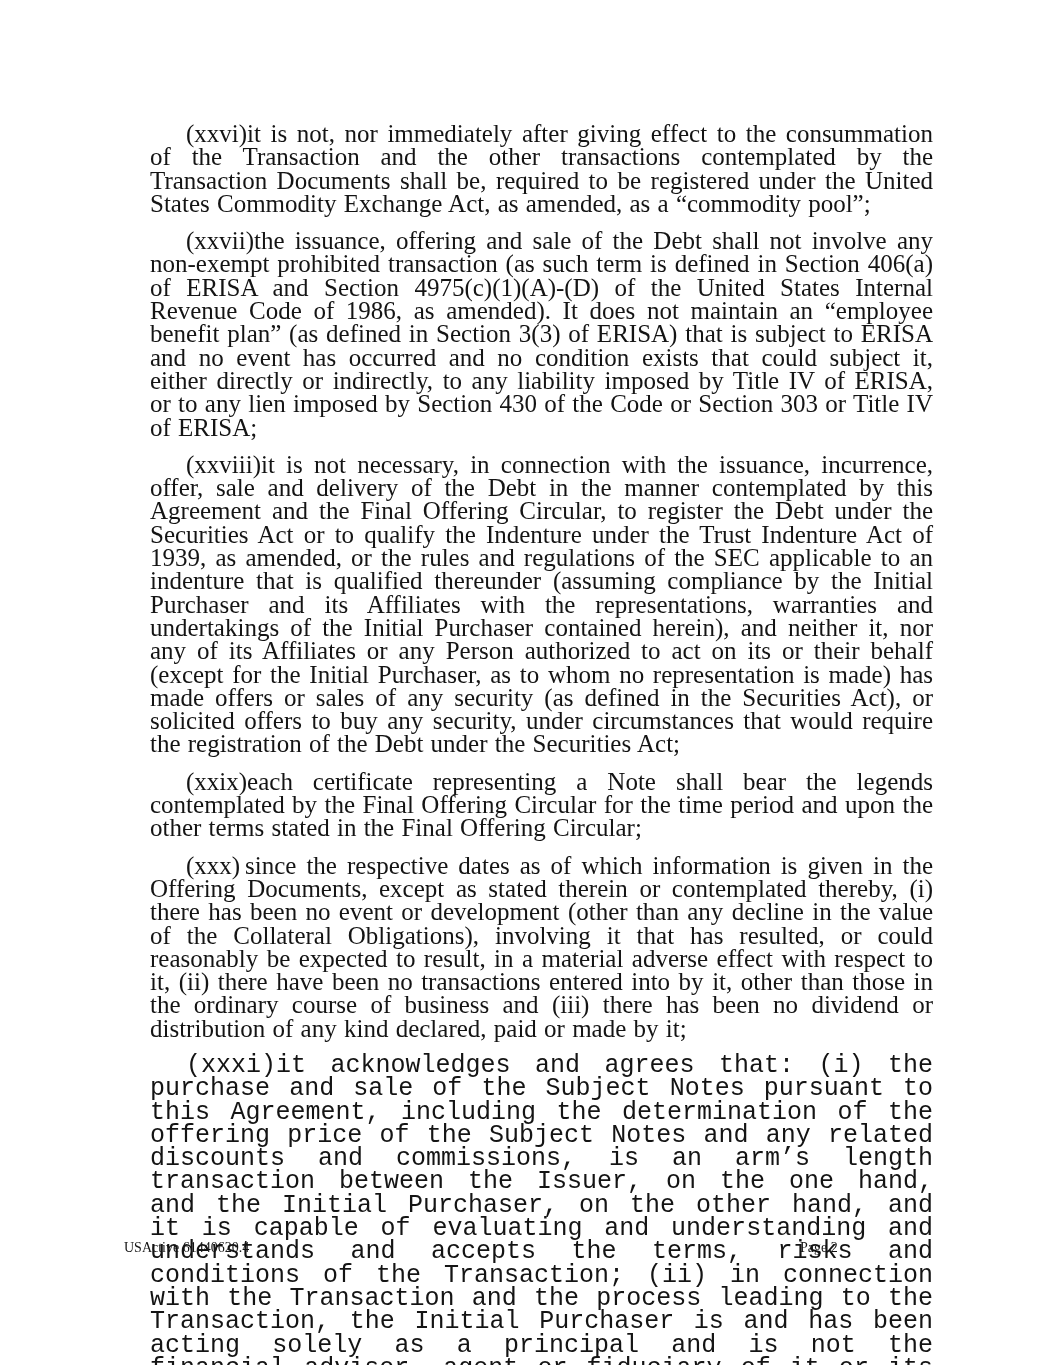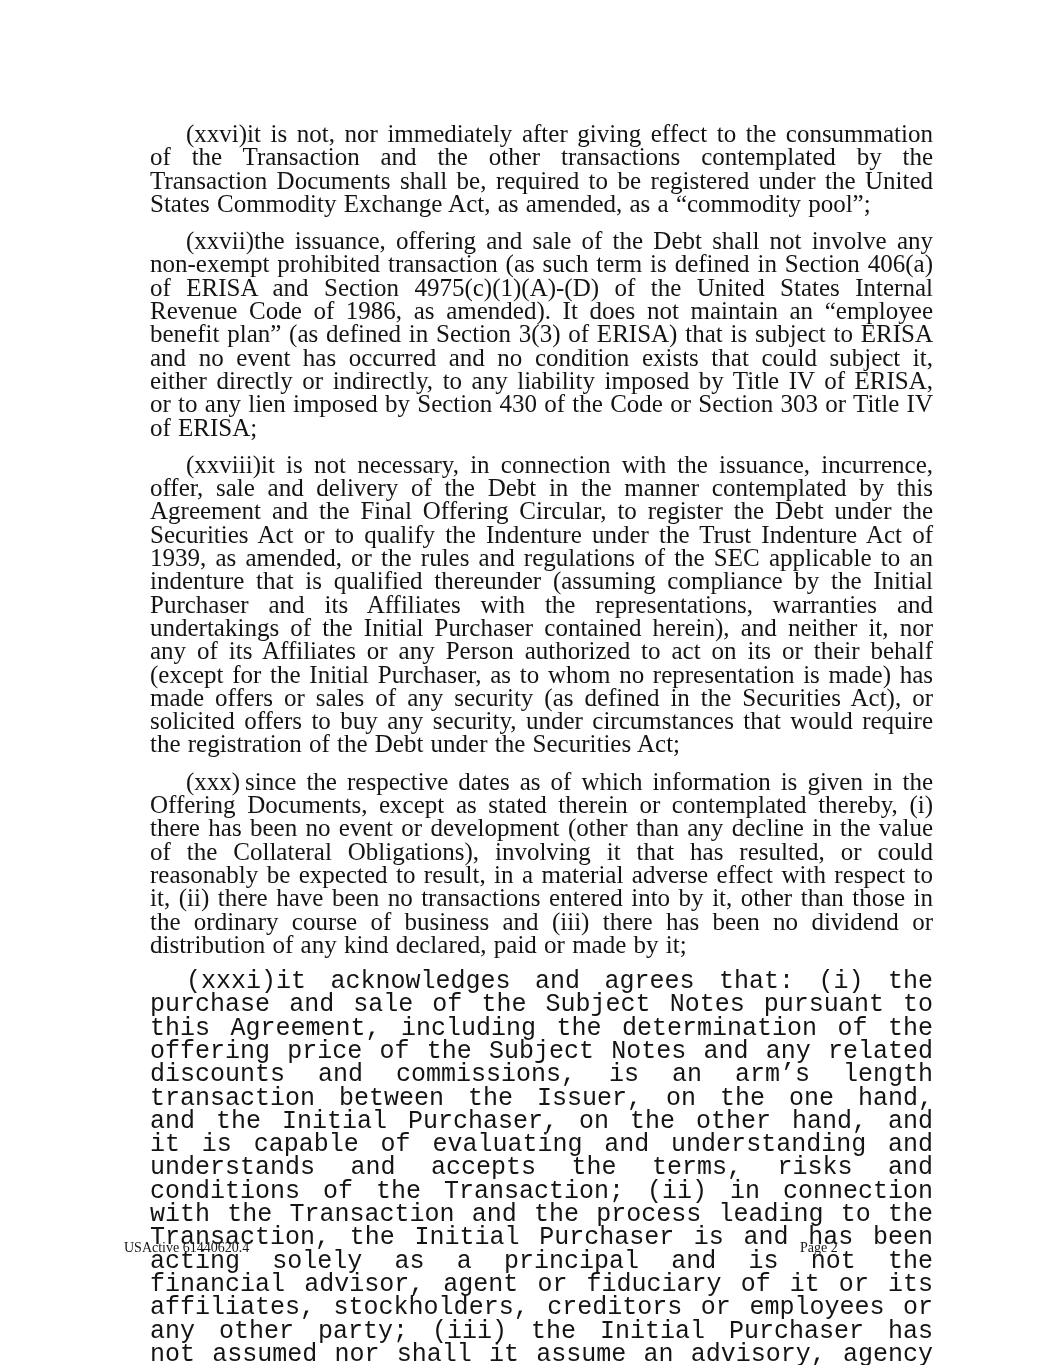--- a/index.html
+++ b/index.html
@@ -66,20 +66,21 @@
 <div class="page">
 
   <div class="content">
 
     <p class="para"><span class="pnum">(xxvi)</span><span>it is not, nor immediately after giving effect to the consummation of the Transaction and the other transactions contemplated by the Transaction Documents shall be, required to be registered under the United States Commodity Exchange Act, as amended, as a “commodity pool”;</span></p>
 
     <p class="para"><span class="pnum">(xxvii)</span><span>the issuance, offering and sale of the Debt shall not involve any non-exempt prohibited transaction (as such term is defined in Section 406(a) of ERISA and Section 4975(c)(1)(A)-(D) of the United States Internal Revenue Code of 1986, as amended).  It does not maintain an “employee benefit plan” (as defined in Section 3(3) of ERISA) that is subject to ERISA and no event has occurred and no condition exists that could subject it, either directly or indirectly, to any liability imposed by Title IV of ERISA, or to any lien imposed by Section 430 of the Code or Section 303 or Title IV of ERISA;</span></p>
 
     <p class="para"><span class="pnum">(xxviii)</span><span>it is not necessary, in connection with the issuance, incurrence, offer, sale and delivery of the Debt in the manner contemplated by this Agreement and the Final Offering Circular, to register the Debt under the Securities Act or to qualify the Indenture under the Trust Indenture Act of 1939, as amended, or the rules and regulations of the SEC applicable to an indenture that is qualified thereunder (assuming compliance by the Initial Purchaser and its Affiliates with the representations, warranties and undertakings of the Initial Purchaser contained herein), and neither it, nor any of its Affiliates or any Person authorized to act on its or their behalf (except for the Initial Purchaser, as to whom no representation is made) has made offers or sales of any security (as defined in the Securities Act), or solicited offers to buy any security, under circumstances that would require the registration of the Debt under the Securities Act;</span></p>
 
+    <p class="para"><span class="pnum">(xxix)</span><span>each certificate representing a Note shall bear the legends contemplated by the Final Offering Circular for the time period and upon the other terms stated in the Final Offering Circular;</span></p>
 
     <p class="para"><span class="pnum">(xxx)</span><span>since the respective dates as of which information is given in the Offering Documents, except as stated therein or contemplated thereby, (i) there has been no event or development (other than any decline in the value of the Collateral Obligations), involving it that has resulted, or could reasonably be expected to result, in a material adverse effect with respect to it, (ii) there have been no transactions entered into by it, other than those in the ordinary course of business and (iii) there has been no dividend or distribution of any kind declared, paid or made by it;</span></p>
 
     <p class="para"><span class="pnum">(xxxi)</span><span>it acknowledges and agrees that: (i) the purchase and sale of the Subject Notes pursuant to this Agreement, including the determination of the offering price of the Subject Notes and any related discounts and commissions, is an arm’s length transaction between the Issuer, on the one hand, and the Initial Purchaser, on the other hand, and it is capable of evaluating and understanding and understands and accepts the terms, risks and conditions of the Transaction; (ii) in connection with the Transaction and the process leading to the Transaction, the Initial Purchaser is and has been acting solely as a principal and is not the financial advisor, agent or fiduciary of it or its affiliates, stockholders, creditors or employees or any other party; (iii) the Initial Purchaser has not assumed nor shall it assume an advisory, agency or fiduciary responsibility in favor of it with respect to the Transaction or the process leading thereto (irrespective of whether the Initial Purchaser has advised or is currently advising it on other matters) or any other obligation to it except the obligations expressly set forth in this Agreement; (iv) the Initial Purchaser and its affiliates may be engaged in a broad range of transactions that involve interests that differ from those of it and that the Initial Purchaser has no obligation to disclose any of such interests by virtue of any advisory, agency or fiduciary relationship; and (v) the Initial Purchaser has not provided any</span></p>
 
   </div>
 
   <div class="footer">
     <span class="footer-left">USActive 61440620.4</span>
     <span class="footer-right">Page 2</span>

